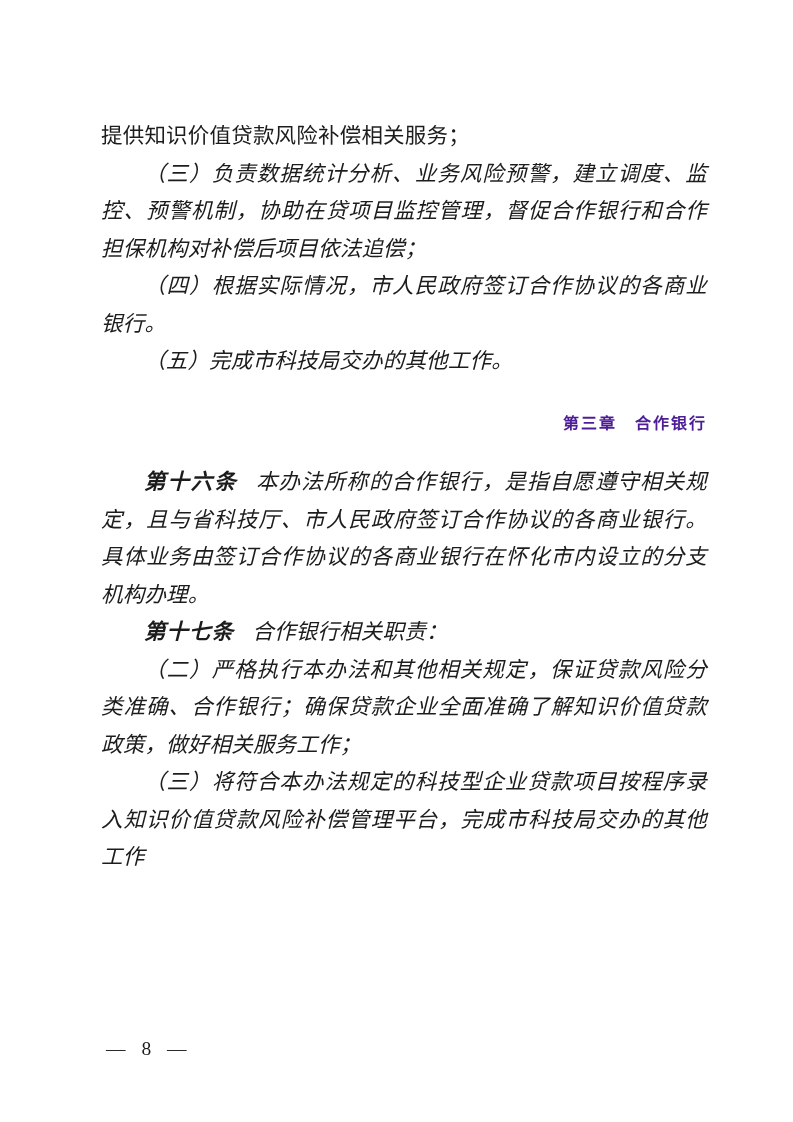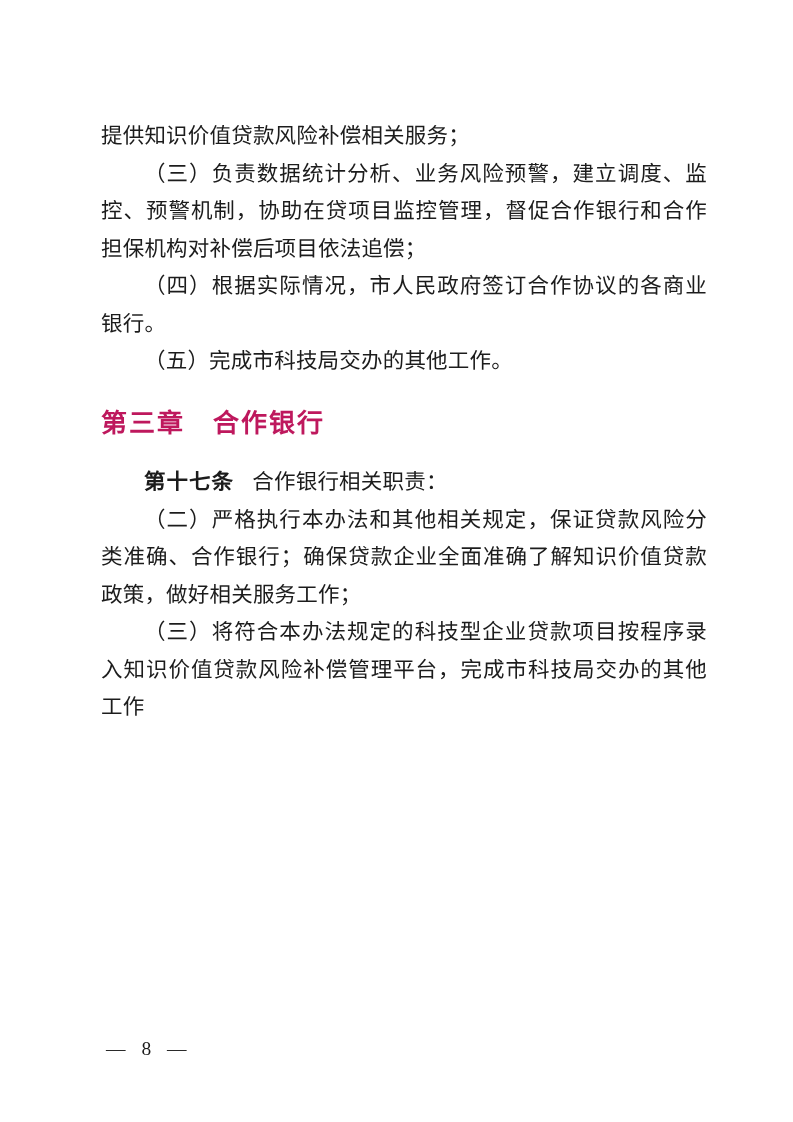--- a/index.html
+++ b/index.html
@@ -26,36 +26,37 @@
   }
   .para {
     margin: 0;
     font-size: 21.5px;
     line-height: 37.5px;
     text-align: justify;
     letter-spacing: 0.2px;
   }
   .para.indent {
     text-indent: 2em;
+    font-style: italic;
   }
   .lead {
     font-family: "Liberation Sans", "DejaVu Sans", sans-serif;
     font-weight: 700;
     letter-spacing: 1px;
     margin-right: 0.85em;
   }
   .chapter-heading {
     margin: 24px 0 22px 0;
-    font-size: 26px;
+    font-size: 16px;
     line-height: 37.5px;
-    text-align: left;
+    text-align: right;
     font-family: "Liberation Sans", "DejaVu Sans", sans-serif;
     font-weight: 700;
     letter-spacing: 2px;
-    color: #be185d;
+    color: #4c1d95;
   }
   .page-footer {
     position: absolute;
     left: 106px;
     top: 1026px;
     font-size: 19.5px;
     letter-spacing: 2px;
     word-spacing: 7px;
     color: #1c1c1c;
   }
@@ -63,18 +64,19 @@
 </head>
 <body>
 
 <div class="page">
   <div class="content">
       <p class="para">提供知识价值贷款风险补偿相关服务；</p>
       <p class="para indent">（三）负责数据统计分析、业务风险预警，建立调度、监控、预警机制，协助在贷项目监控管理，督促合作银行和合作担保机构对补偿后项目依法追偿；</p>
       <p class="para indent">（四）根据实际情况，市人民政府签订合作协议的各商业银行。</p>
       <p class="para indent">（五）完成市科技局交办的其他工作。</p>
       <h2 class="chapter-heading">第三章　合作银行</h2>
+      <p class="para indent"><b class="lead">第十六条</b>本办法所称的合作银行，是指自愿遵守相关规定，且与省科技厅、市人民政府签订合作协议的各商业银行。具体业务由签订合作协议的各商业银行在怀化市内设立的分支机构办理。</p>
       <p class="para indent"><b class="lead">第十七条</b>合作银行相关职责：</p>
       <p class="para indent">（二）严格执行本办法和其他相关规定，保证贷款风险分类准确、合作银行；确保贷款企业全面准确了解知识价值贷款政策，做好相关服务工作；</p>
       <p class="para indent">（三）将符合本办法规定的科技型企业贷款项目按程序录入知识价值贷款风险补偿管理平台，完成市科技局交办的其他工作</p>
     </div>
   <div class="page-footer">— 8 —</div>
 </div>
 
 </body></html>

